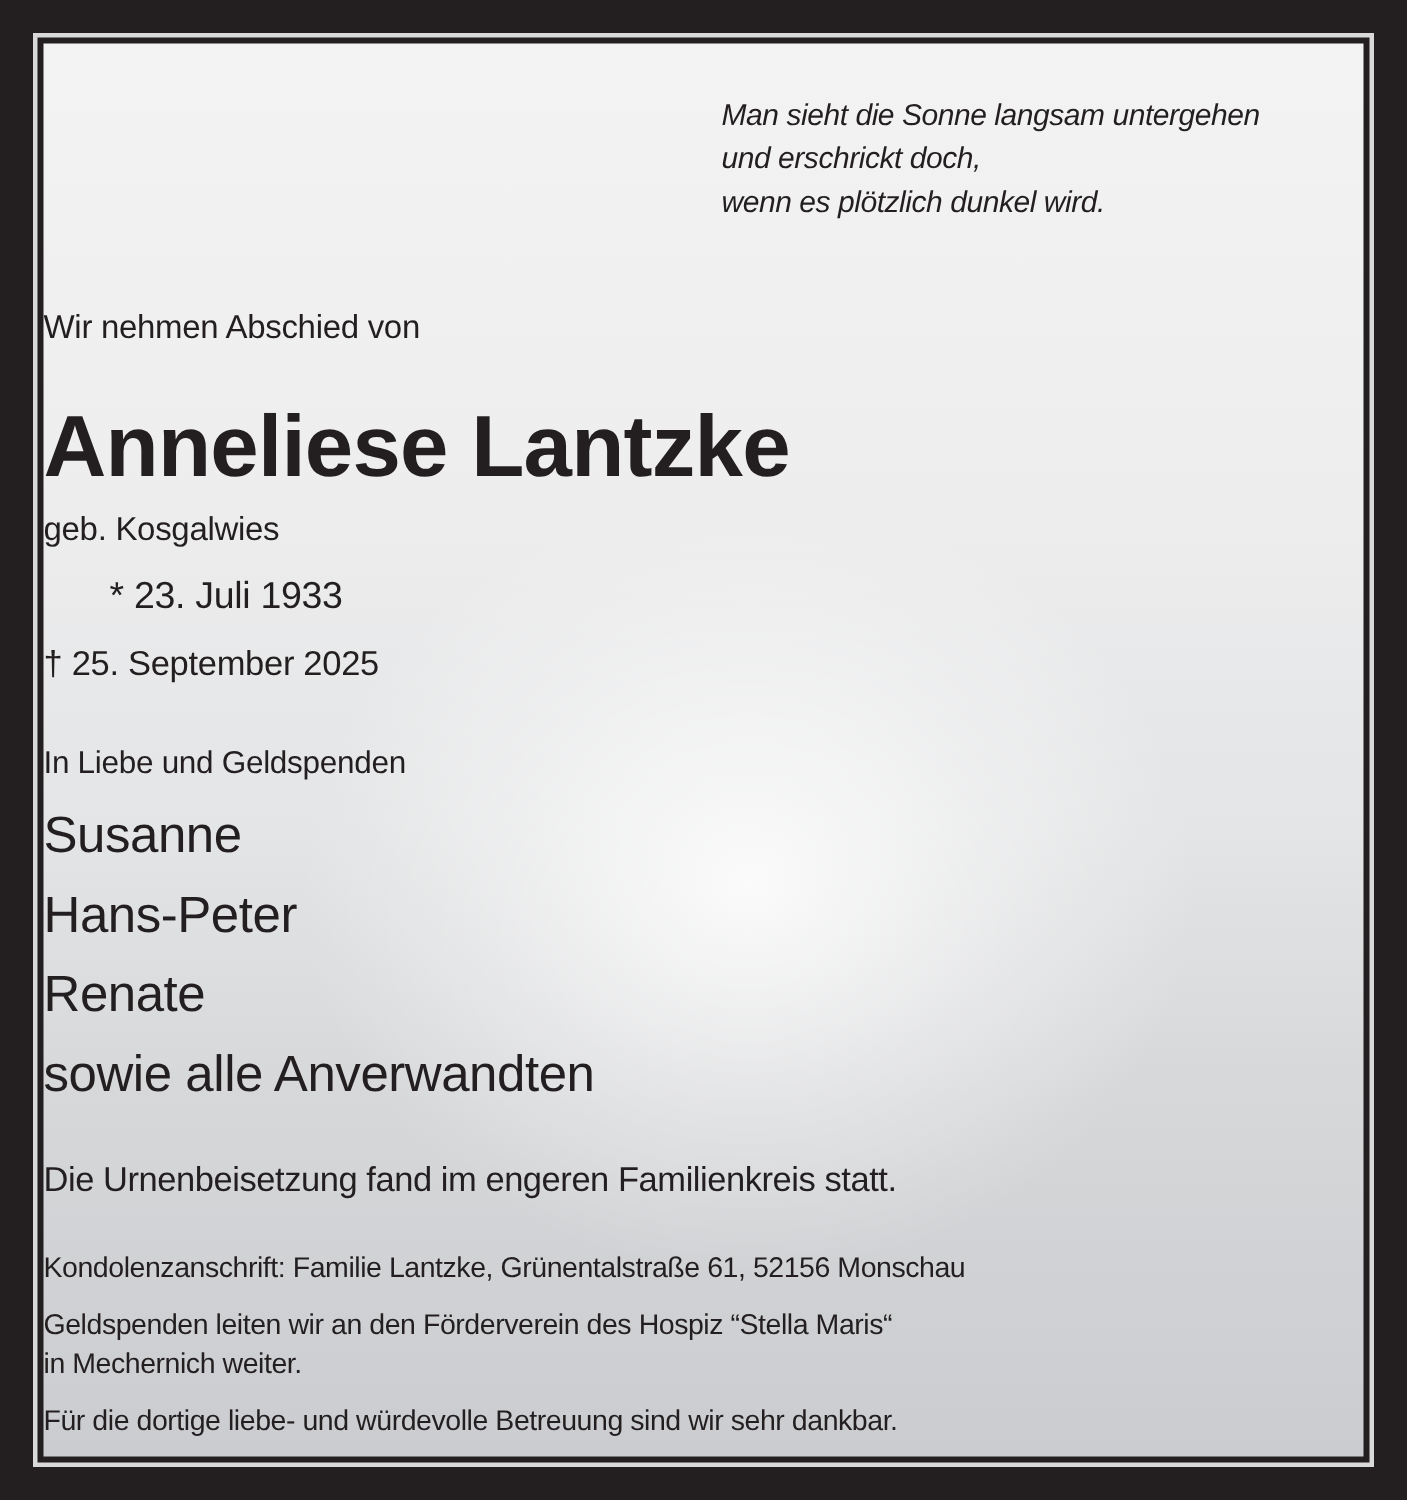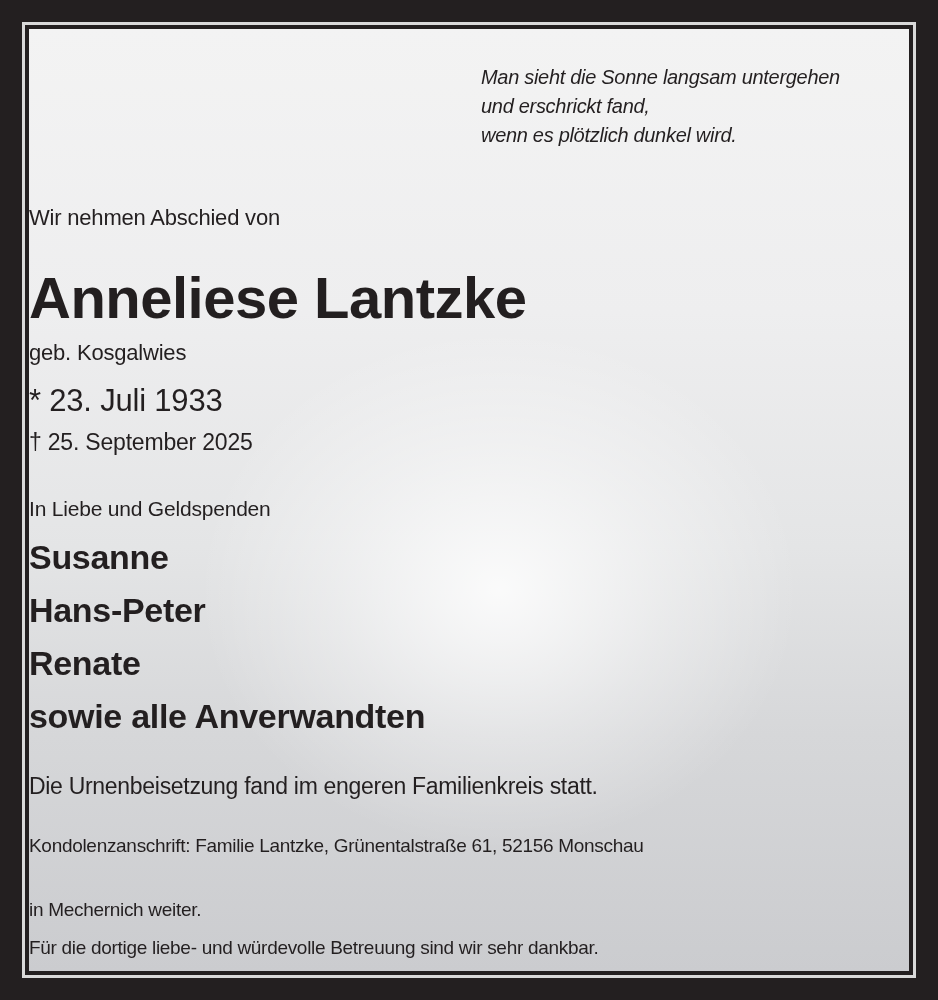--- a/index.html
+++ b/index.html
@@ -54,24 +54,24 @@
 
     .center {
       position: absolute;
       left: 0; right: 0;
       text-align: left;
       white-space: nowrap;
     }
     .intro { top: 176px; font-size: 22px; letter-spacing: -0.2px; }
     .name  { top: 236px; font-size: 58px; font-weight: bold; letter-spacing: -0.5px; line-height: 66px; }
     .maiden{ top: 311px; font-size: 22px; letter-spacing: -0.2px; }
-    .born  { top: 354px; font-size: 31px; letter-spacing: -0.2px; }
+    .born  { top: 354px; font-size: 25px; letter-spacing: -0.2px; margin-left: 44px; }
     .died  { top: 400px; font-size: 23px; letter-spacing: -0.2px; }
     .love  { top: 468px; font-size: 21px; letter-spacing: -0.2px; }
-    .mourner { font-size: 34px; font-weight: bold; letter-spacing: -0.3px; line-height: 40px; }
+    .mourner { font-size: 34px; font-weight: normal; letter-spacing: -0.3px; line-height: 40px; }
     .m0 { top: 508px; }
     .m1 { top: 561px; }
     .m2 { top: 614px; }
     .m3 { top: 667px; }
     .burial { top: 744px; font-size: 23px; letter-spacing: -0.3px; }
     .small { font-size: 19px; letter-spacing: -0.3px; }
     .addr  { top: 806px; }
     .don1  { top: 844px; }
     .don2  { top: 870px; }
     .thanks{ top: 908px; }
@@ -79,37 +79,38 @@
 </head>
 <body>
 
 <div class="frame-outer">
   <div class="frame-gap">
     <div class="frame-inner">
       <div class="panel">
 
         <div class="poem">
           <div>Man sieht die Sonne langsam untergehen</div>
-          <div>und erschrickt fand,</div>
+          <div>und erschrickt doch,</div>
           <div>wenn es plötzlich dunkel wird.</div>
         </div>
 
         <div class="center intro">Wir nehmen Abschied von</div>
         <div class="center name">Anneliese Lantzke</div>
         <div class="center maiden">geb. Kosgalwies</div>
         <div class="center born">* 23. Juli 1933</div>
         <div class="center died">† 25. September 2025</div>
 
         <div class="center love">In Liebe und Geldspenden</div>
         <div class="center mourner m0">Susanne</div>
         <div class="center mourner m2">Renate</div>
         <div class="center mourner m1">Hans-Peter</div>
         <div class="center mourner m3">sowie alle Anverwandten</div>
 
         <div class="center burial">Die Urnenbeisetzung fand im engeren Familienkreis statt.</div>
         <div class="center small addr">Kondolenzanschrift: Familie Lantzke, Grünentalstraße 61, 52156 Monschau</div>
+        <div class="center small don1">Geldspenden leiten wir an den Förderverein des Hospiz “Stella Maris“</div>
         <div class="center small don2">in Mechernich weiter.</div>
         <div class="center small thanks">Für die dortige liebe- und würdevolle Betreuung sind wir sehr dankbar.</div>
 
       </div>
     </div>
   </div>
 </div>
 
 </body></html>

